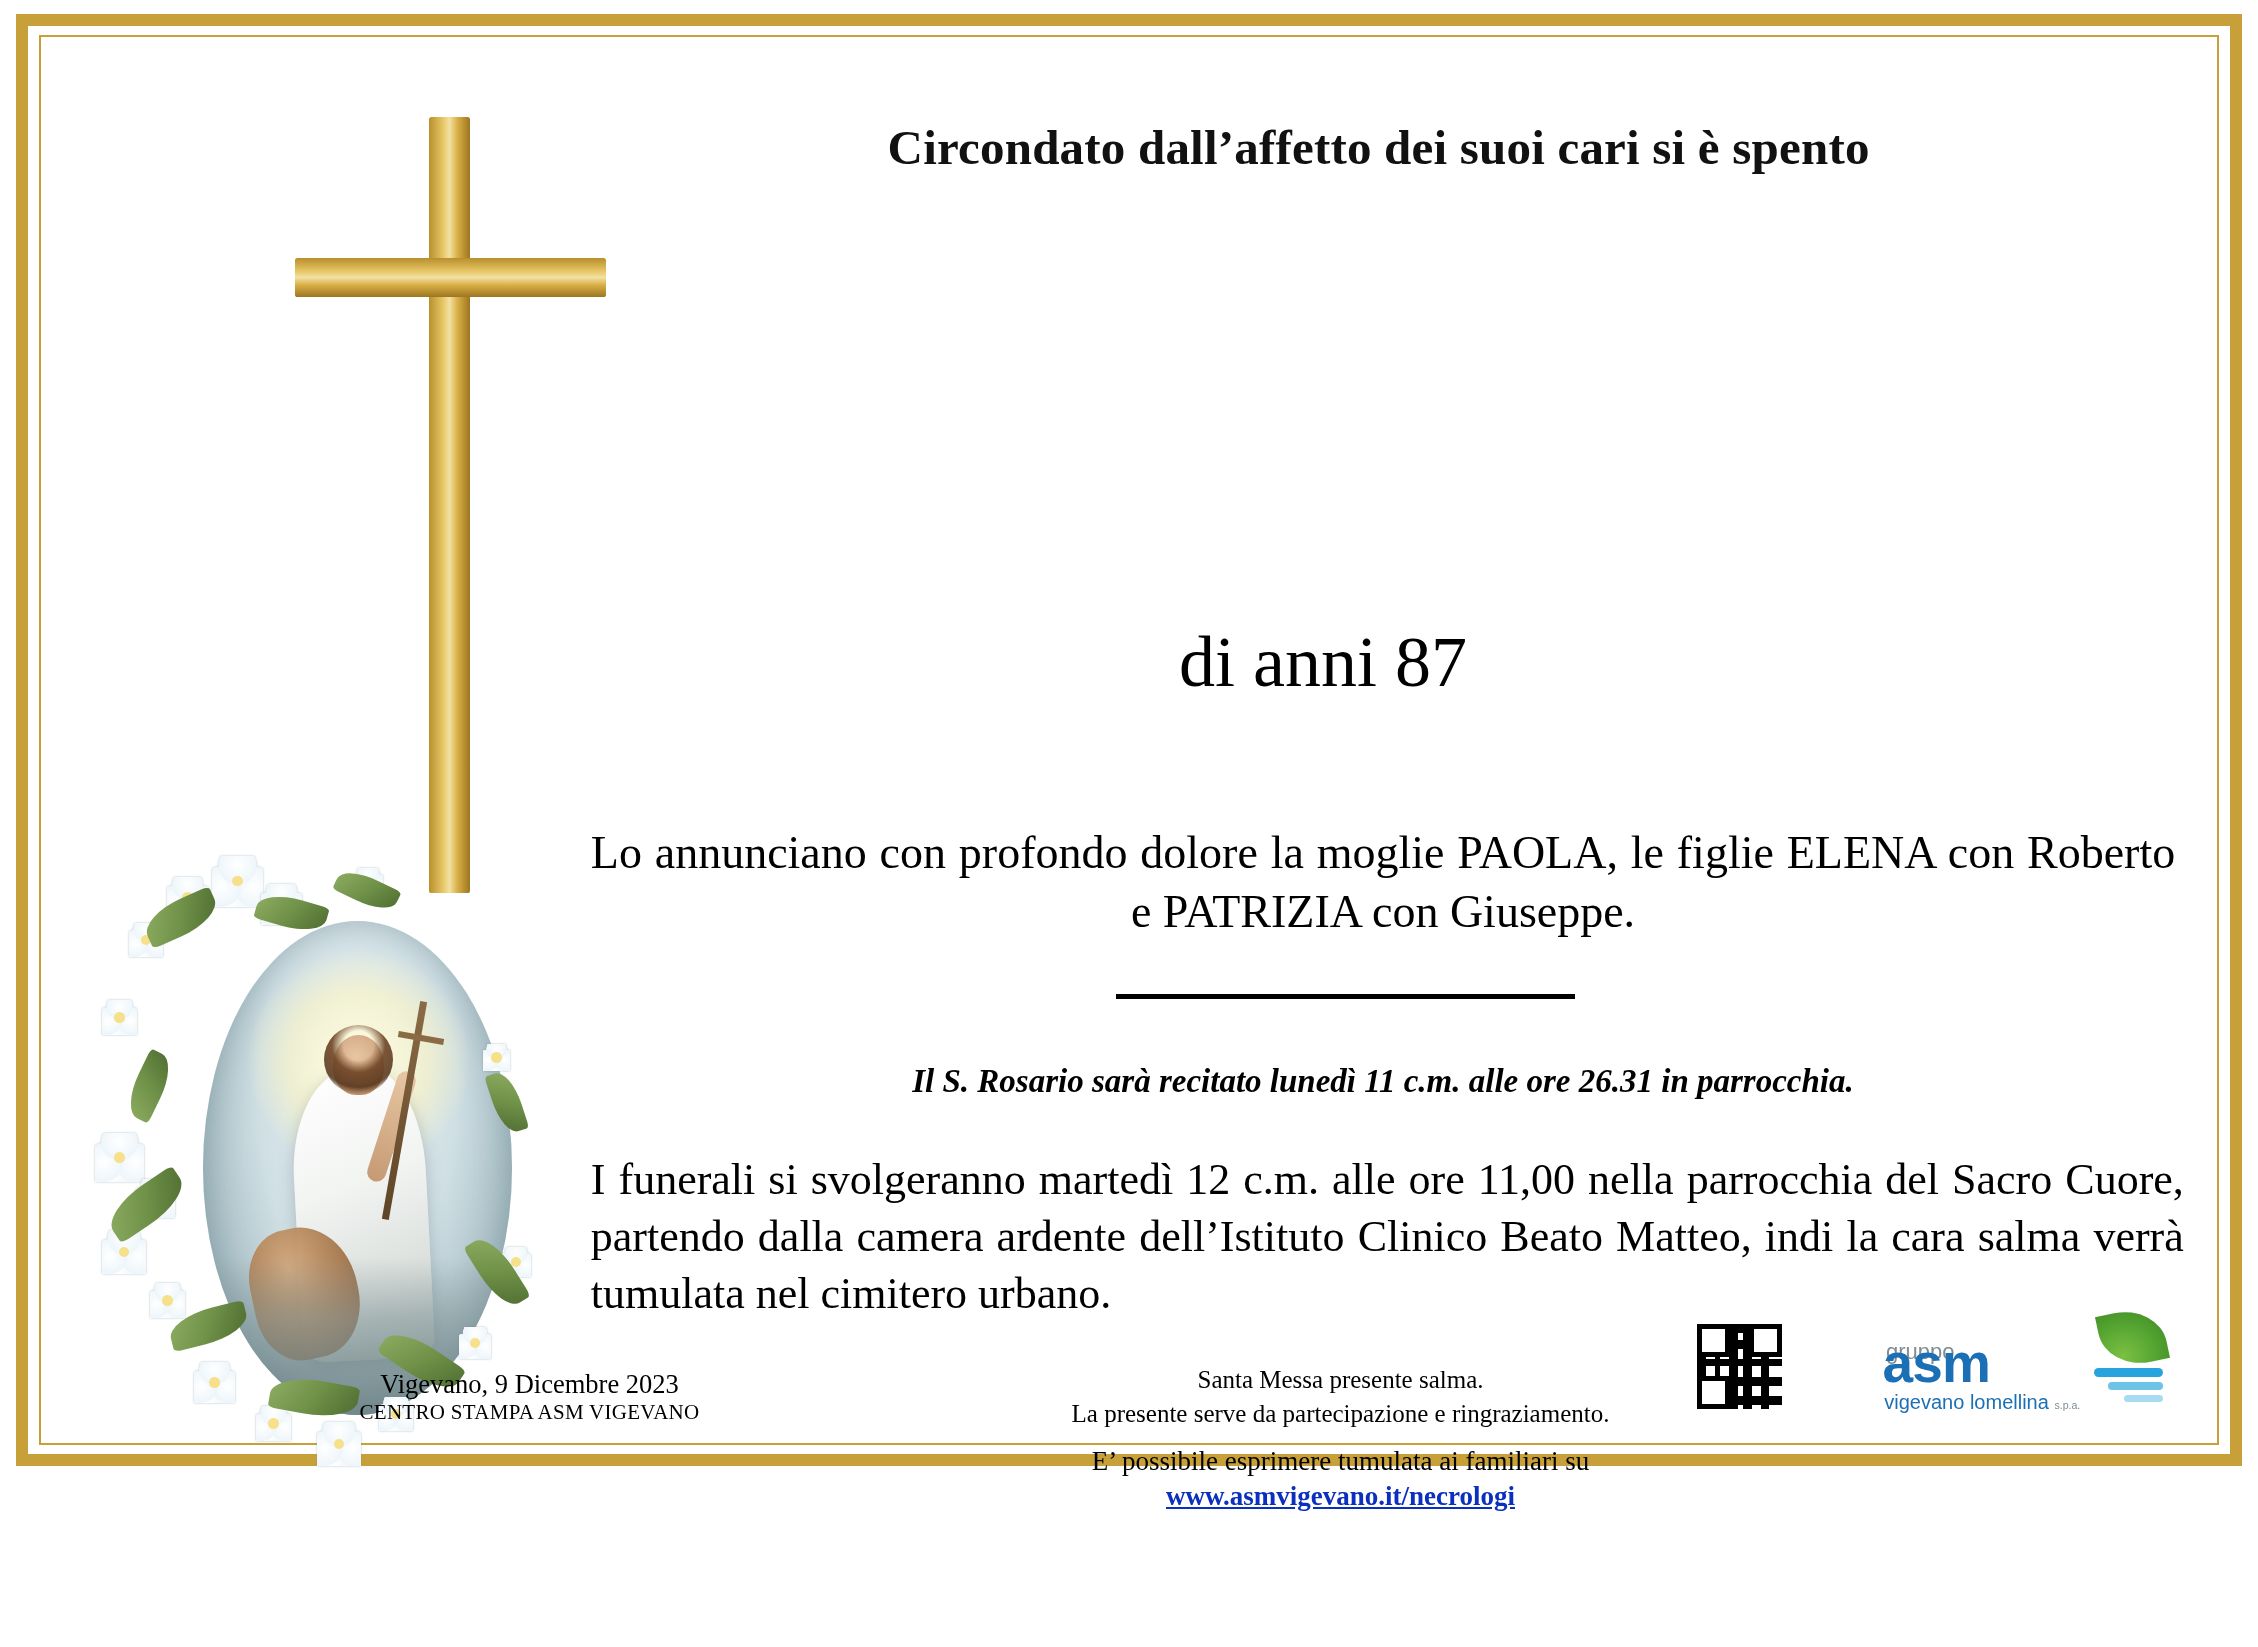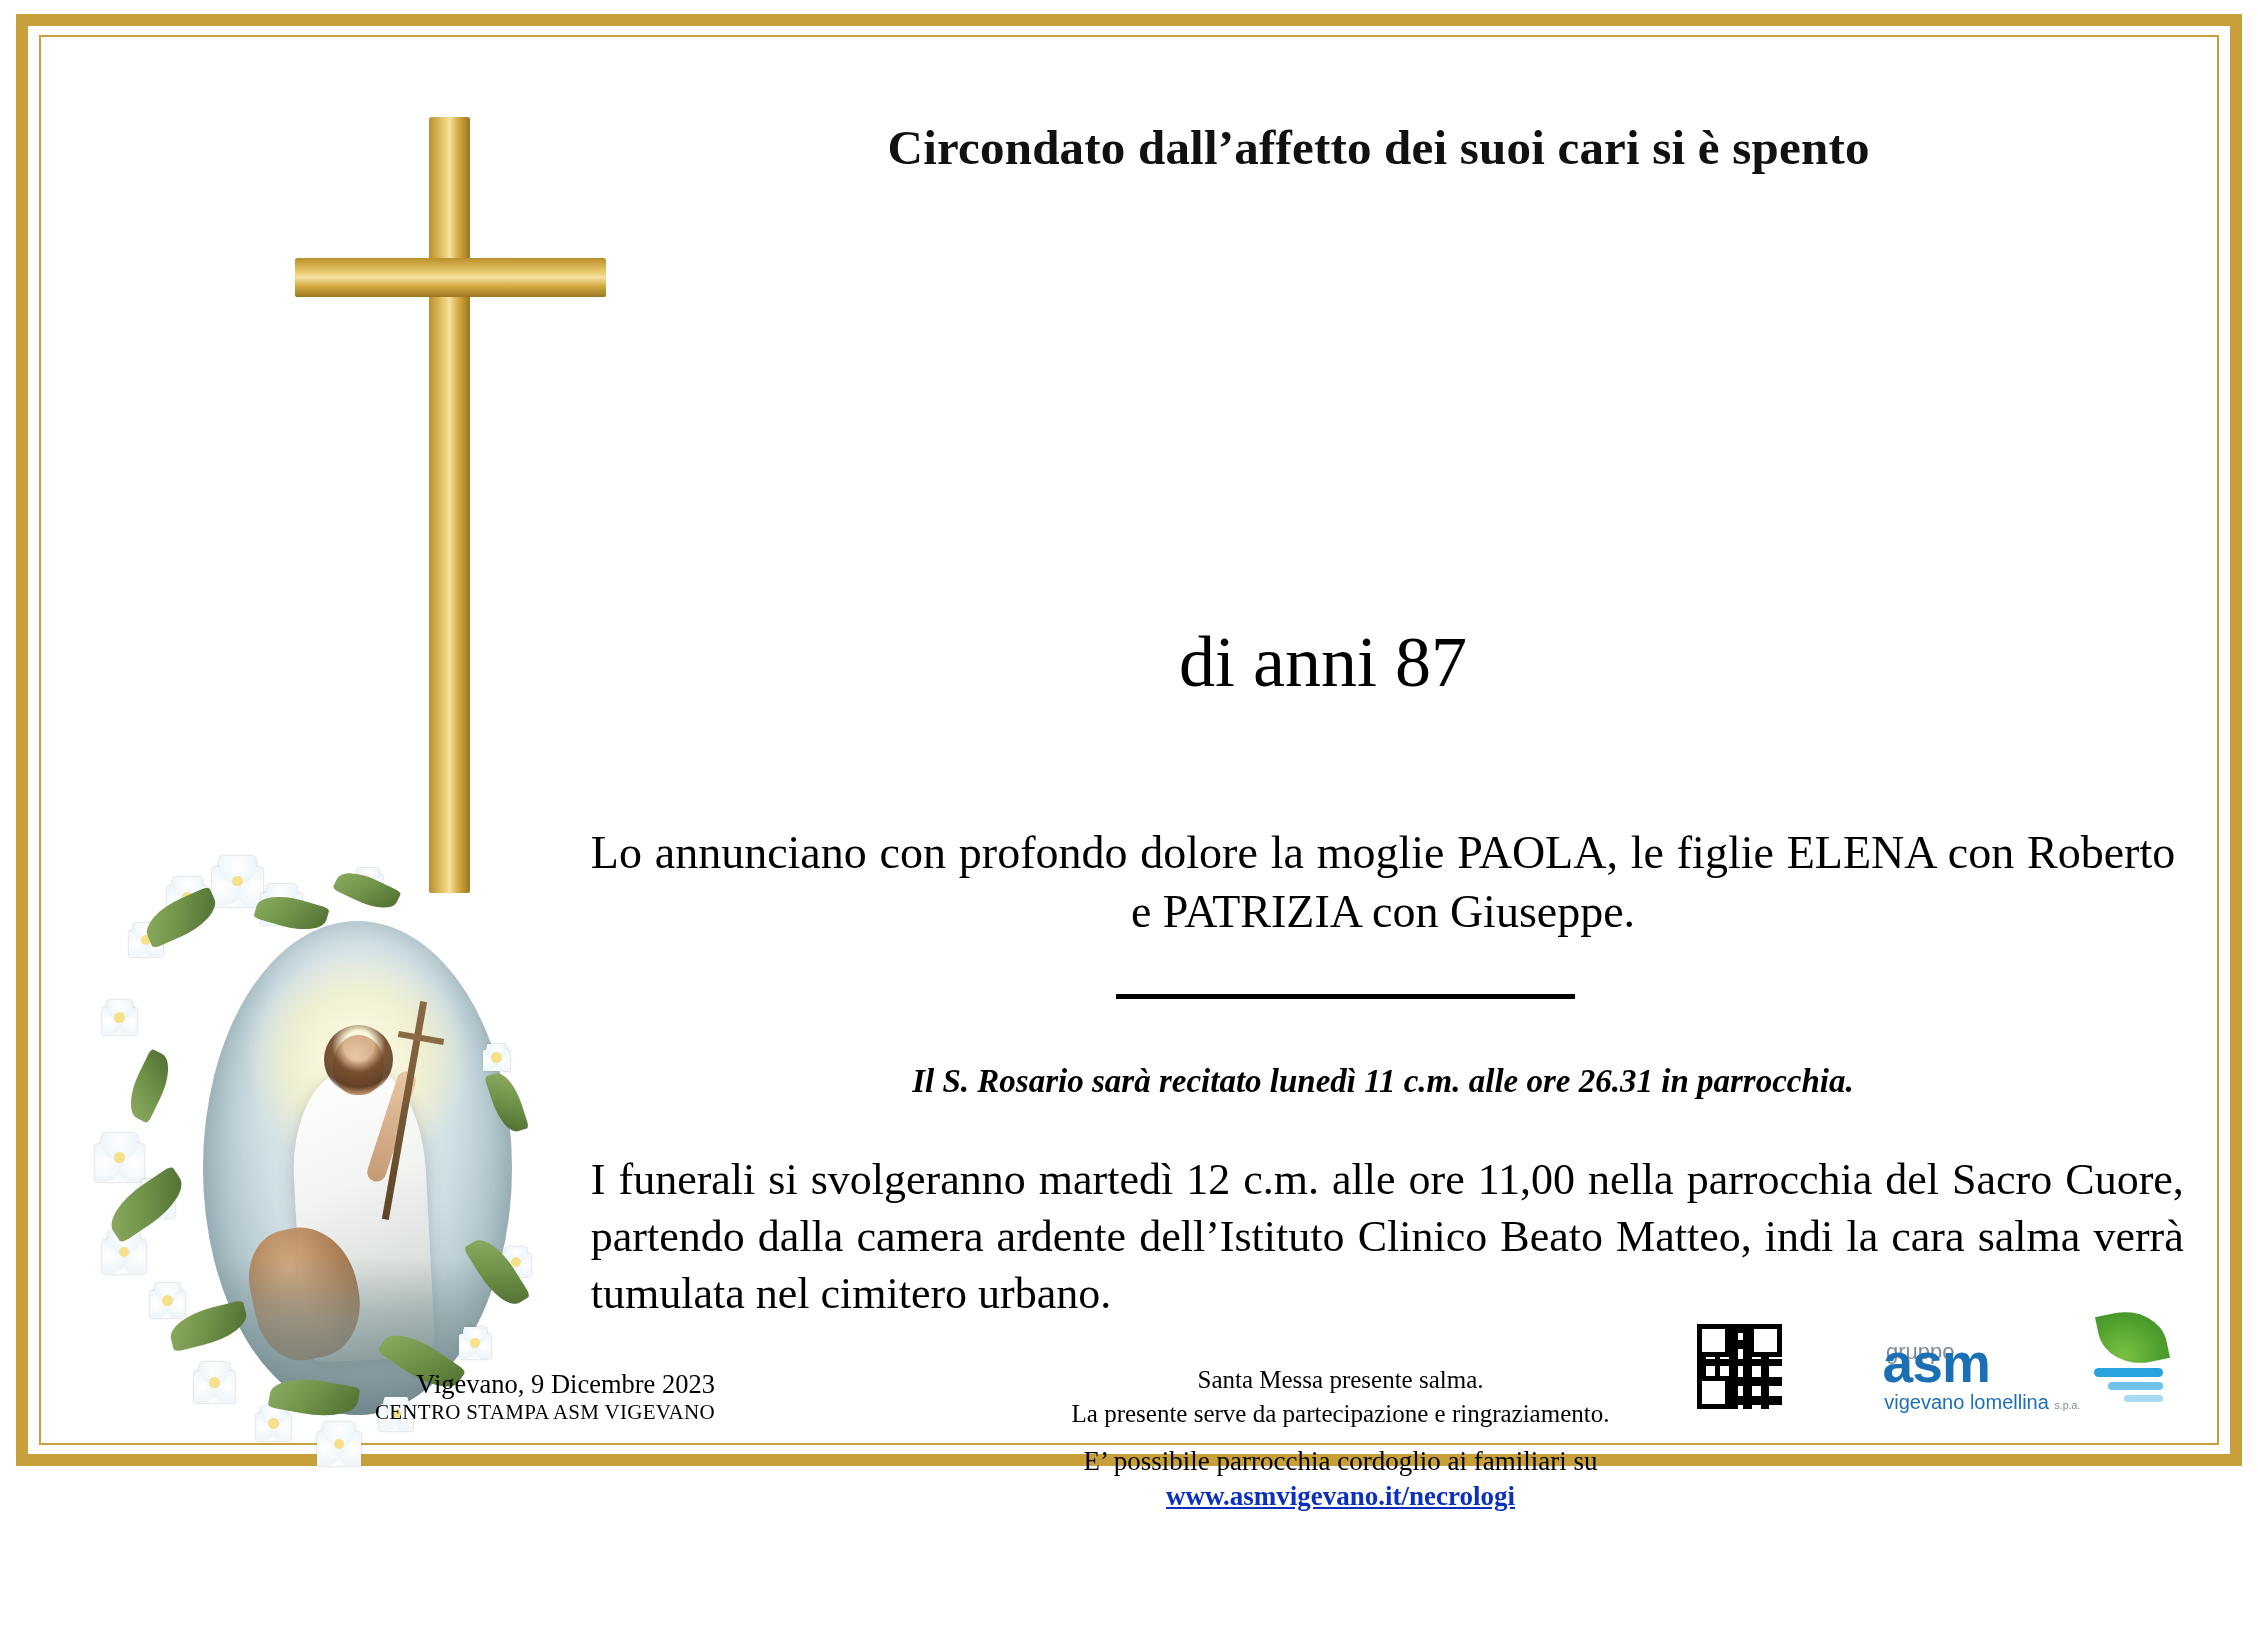--- a/index.html
+++ b/index.html
@@ -265,21 +265,21 @@
     font-weight:700;
     text-decoration: underline;
     color:#0b2fbf;
   }
 
   
   .credits {
     position:absolute;
     left: 291px;
     bottom: 7px;
-    text-align:right;
+    text-align:center;
     width: 371px;
   }
   .credits .city { font-size: 26.5px; color:#000; }
   .credits .printer { font-size: 21px; color:#000; letter-spacing:0.3px; }
 
   
   .qr {
     position:absolute;
     right: 423px;
     bottom: 23px;
@@ -430,21 +430,21 @@
       <div class="rosary">Il S. Rosario sarà recitato lunedì 11  c.m. alle ore 26.31 in parrocchia.</div>
 
       <div class="funeral">I funerali si svolgeranno martedì 12 c.m. alle ore 11,00 nella parrocchia  del Sacro Cuore, partendo dalla camera ardente dell’Istituto Clinico Beato Matteo, indi la cara salma verrà tumulata nel cimitero urbano.</div>
 
       <div class="notes">
         <div>Santa Messa presente salma.</div>
         <div>La presente serve da partecipazione e ringraziamento.</div>
       </div>
 
       <div class="cordoglio">
-        <span>E’ possibile parrocchia cordoglio ai familiari su</span>
+        <span>E’ possibile esprimere tumulata ai familiari su</span>
         <a class="weblink" href="#">www.asmvigevano.it/necrologi</a>
       </div>
     </div>
 
     <div class="credits">
       <div class="city">Vigevano, 9 Dicembre  2023</div>
       <div class="printer">CENTRO STAMPA ASM VIGEVANO</div>
     </div>
 
     <div class="qr">

